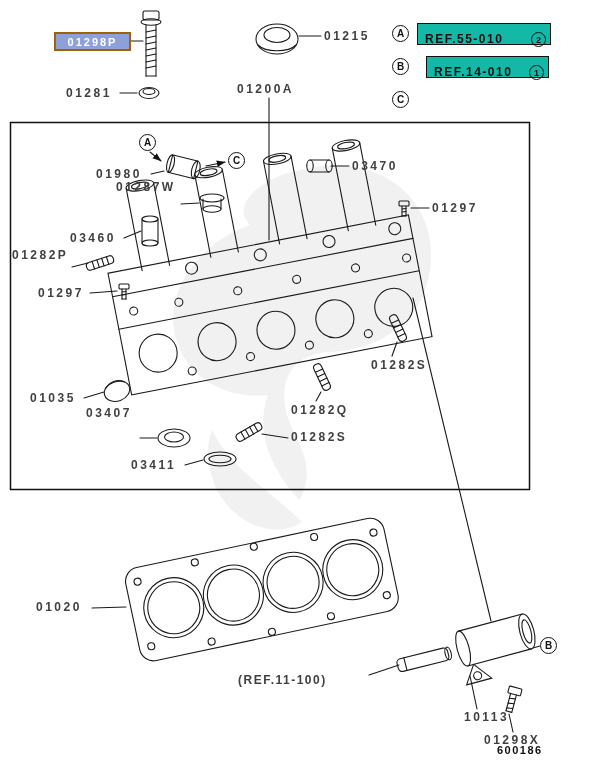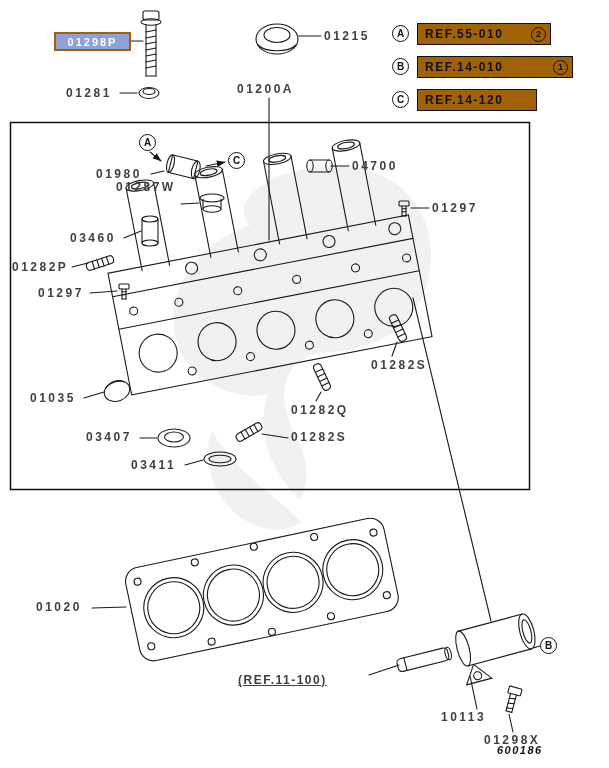--- a/index.html
+++ b/index.html
@@ -1,26 +1,26 @@
 <!DOCTYPE html>
 <html><head>
 <meta charset="utf-8">
 <style>
   * { margin:0; padding:0; box-sizing:border-box; }
   html,body { background:#ffffff; }
   body { width:609px; height:768px; font-family:"Liberation Sans", sans-serif; }
   .canvas { position:relative; width:609px; height:768px; background:#fff; overflow:hidden; }
   svg.art { position:absolute; left:0; top:0; }
   .plabel { position:absolute; font-weight:bold; font-size:12px; letter-spacing:2.5px; color:#404040; white-space:nowrap; cursor:pointer; }
-  .ref-underline { letter-spacing:1.5px; text-decoration:underline; }
-  .code { position:absolute; font-weight:bold; font-size:11px; letter-spacing:1.5px; color:#111;font-style:italic; }
+  .ref-underline { letter-spacing:1.5px; }
+  .code { position:absolute; font-weight:bold; font-size:11px; letter-spacing:1.5px; color:#111; }
   .circle-callout { position:absolute; width:17px; height:17px; border:1.4px solid #111; border-radius:50%;
       display:flex; align-items:center; justify-content:center; font-size:10px; font-weight:bold; background:#fff; color:#111; }
-  .legend-box { position:absolute; height:22px; border:1.4px solid #111; background:#a16207;
-      display:flex; align-items:center; padding:0 4px 0 7px; }
+  .legend-box { position:absolute; height:22px; border:1.4px solid #111; background:#14b8a6;
+      display:flex; padding:8px 4px 0 7px; }
   .legend-ref { font-size:12px; font-weight:bold; letter-spacing:1.5px; color:#111; }
   .qty-circle { width:15px; height:15px; border:1.2px solid #111; border-radius:50%; margin-left:auto;
       display:flex; align-items:center; justify-content:center; font-size:9px; font-weight:bold; color:#111; }
   .hl { position:absolute; left:54px; top:32px; width:77px; height:19px;
       background:#8ea0d8; border:2px solid #a16207; color:#ffffff;
       font-size:11px; font-weight:bold; letter-spacing:2px;
       display:flex; align-items:center; justify-content:center; cursor:pointer; }
 </style>
 </head>
 <body>
@@ -286,50 +286,47 @@
 
   <div class="hl">01298P</div>
 
   <div class="circle-callout" style="left:392px; top:25px">A</div>
   <div class="legend-box" style="left:417px; top:23px; width:134px">
     <span class="legend-ref">REF.55-010</span>
     <span class="qty-circle">2</span>
   </div>
 
   <div class="circle-callout" style="left:392px; top:58px">B</div>
-  <div class="legend-box" style="left:417px; top:56px; width:156px">
+  <div class="legend-box" style="left:426px; top:56px; width:123px">
     <span class="legend-ref">REF.14-010</span>
     <span class="qty-circle">1</span>
   </div>
 
   <div class="circle-callout" style="left:392px; top:91px">C</div>
-  <div class="legend-box" style="left:417px; top:89px; width:120px">
-    <span class="legend-ref">REF.14-120</span>
-  </div>
 
   <div class="circle-callout" style="left:139px; top:134px">A</div>
   <div class="circle-callout" style="left:228px; top:152px">C</div>
   <div class="circle-callout" style="left:540px; top:637px">B</div>
 
   <div class="plabel" style="left:66px;  top:86px">01281</div>
   <div class="plabel" style="left:324px; top:29px">01215</div>
   <div class="plabel" style="left:237px; top:82px">01200A</div>
   <div class="plabel" style="left:96px;  top:167px">01980</div>
   <div class="plabel" style="left:116px; top:180px">01287W</div>
   <div class="plabel" style="left:70px;  top:231px">03460</div>
-  <div class="plabel" style="left:352px; top:159px">04700</div>
+  <div class="plabel" style="left:352px; top:159px">03470</div>
   <div class="plabel" style="left:432px; top:201px">01297</div>
-  <div class="plabel" style="left:12px;  top:260px">01282P</div>
+  <div class="plabel" style="left:12px;  top:248px">01282P</div>
   <div class="plabel" style="left:38px;  top:286px">01297</div>
   <div class="plabel" style="left:30px;  top:391px">01035</div>
-  <div class="plabel" style="left:86px;  top:430px">03407</div>
+  <div class="plabel" style="left:86px;  top:406px">03407</div>
   <div class="plabel" style="left:131px; top:458px">03411</div>
   <div class="plabel" style="left:371px; top:358px">01282S</div>
   <div class="plabel" style="left:291px; top:403px">01282Q</div>
   <div class="plabel" style="left:291px; top:430px">01282S</div>
   <div class="plabel" style="left:36px;  top:600px">01020</div>
   <div class="plabel ref-underline" style="left:238px; top:673px">(REF.11-100)</div>
-  <div class="plabel" style="left:441px; top:710px">10113</div>
+  <div class="plabel" style="left:464px; top:710px">10113</div>
   <div class="plabel" style="left:484px; top:733px">01298X</div>
 
   <div class="code" style="left:497px; top:744px">600186</div>
 
 </div>
 
 </body></html>

